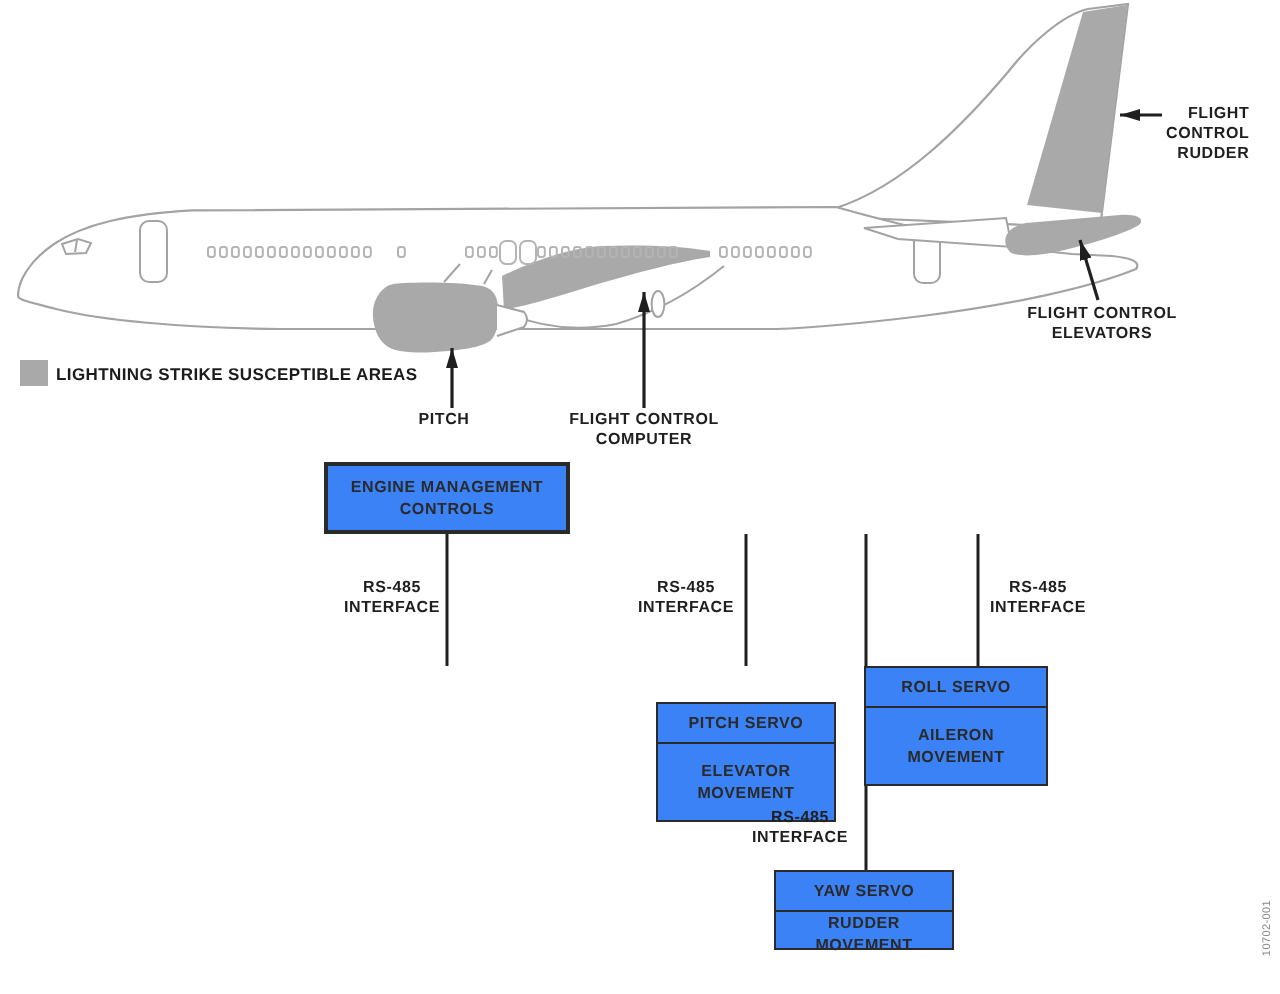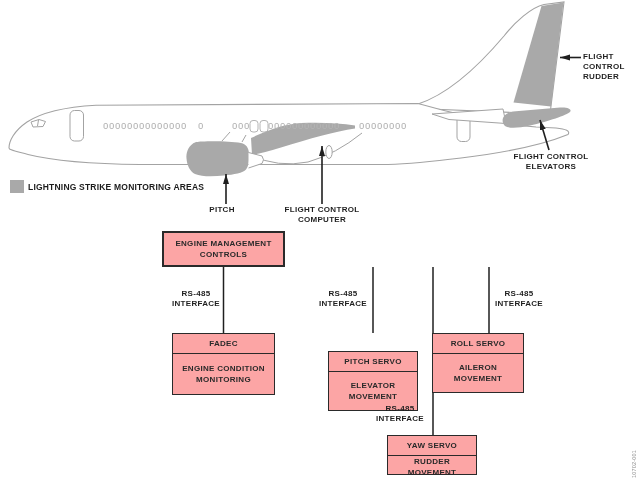--- a/index.html
+++ b/index.html
@@ -10,21 +10,21 @@
   #art{position:absolute;left:0;top:0;}
   .lbl{
     position:absolute;font-size:8px;font-weight:bold;color:#1f1f1f;
     letter-spacing:.3px;line-height:10px;text-align:center;white-space:nowrap;
   }
   .lbl.left{text-align:left;}
   .legend-swatch{position:absolute;left:10px;top:180px;width:14px;height:13px;background:#a9a9a9;}
   .legend-text{position:absolute;left:28px;top:182px;font-size:8.5px;font-weight:bold;
     color:#1c1c1c;letter-spacing:.2px;white-space:nowrap;}
   .bbox{
-    position:absolute;box-sizing:border-box;border:2px solid #2a2a2a;background:#fca5a5;
+    position:absolute;box-sizing:border-box;border:2px solid #2a2a2a;background:#3b82f6;
     display:flex;flex-direction:column;align-items:center;justify-content:center;
     font-size:8px;font-weight:bold;color:#2a2a2a;letter-spacing:.3px;
     text-align:center;line-height:11px;
   }
   .bbox.split{border-width:1.5px;justify-content:flex-start;}
   .btitle{
     box-sizing:border-box;width:100%;height:20px;border-bottom:1.5px solid #2a2a2a;
     display:flex;align-items:center;justify-content:center;flex:none;
   }
   .bbody{flex:1;display:flex;flex-direction:column;align-items:center;justify-content:center;width:100%;}
@@ -143,23 +143,23 @@
     <line x1="581" y1="57.5" x2="560" y2="57.5" stroke="#1f1f1f" stroke-width="1.6" marker-end="url(#ah)"></line>
     <line x1="549" y1="150" x2="540" y2="120" stroke="#1f1f1f" stroke-width="1.6" marker-end="url(#ah)"></line>
 
     <line x1="223.5" y1="267" x2="223.5" y2="333" stroke="#1f1f1f" stroke-width="1.5"></line>
     <line x1="373" y1="267" x2="373" y2="333" stroke="#1f1f1f" stroke-width="1.5"></line>
     <line x1="433" y1="267" x2="433" y2="435" stroke="#1f1f1f" stroke-width="1.5"></line>
     <line x1="489" y1="267" x2="489" y2="333" stroke="#1f1f1f" stroke-width="1.5"></line>
   </svg>
 
   <div class="legend-swatch"></div>
-  <div class="legend-text">LIGHTNING STRIKE MONITORING AREAS</div>
-
-  <div class="lbl left" style="left:583px;top:52px;">
+  <div class="legend-text">LIGHTNING STRIKE SUSCEPTIBLE AREAS</div>
+
+  <div class="lbl left" style="left:583px;top:52px;text-align:right;">
     <div>FLIGHT</div>
     <div>CONTROL</div>
     <div>RUDDER</div>
   </div>
   <div class="lbl" style="left:506px;top:152px;width:90px;">
     <div>FLIGHT CONTROL</div>
     <div>ELEVATORS</div>
   </div>
   <div class="lbl" style="left:187px;top:205px;width:70px;">
     <div>PITCH</div>
@@ -168,27 +168,20 @@
     <div>FLIGHT CONTROL</div>
     <div>COMPUTER</div>
   </div>
 
   <div class="bbox" style="left:162px;top:231px;width:123px;height:36px;">
     <div>ENGINE MANAGEMENT</div>
     <div>CONTROLS</div>
   </div>
 
 
-  <div class="bbox split" style="left:172px;top:333px;width:103px;height:62px;">
-    <div class="btitle">FADEC</div>
-    <div class="bbody">
-      <div>ENGINE CONDITION</div>
-      <div>MONITORING</div>
-    </div>
-  </div>
 
   <div class="bbox split" style="left:328px;top:351px;width:90px;height:60px;">
     <div class="btitle">PITCH SERVO</div>
     <div class="bbody">
       <div>ELEVATOR</div>
       <div>MOVEMENT</div>
     </div>
   </div>
 
   <div class="bbox split" style="left:432px;top:333px;width:92px;height:60px;">

